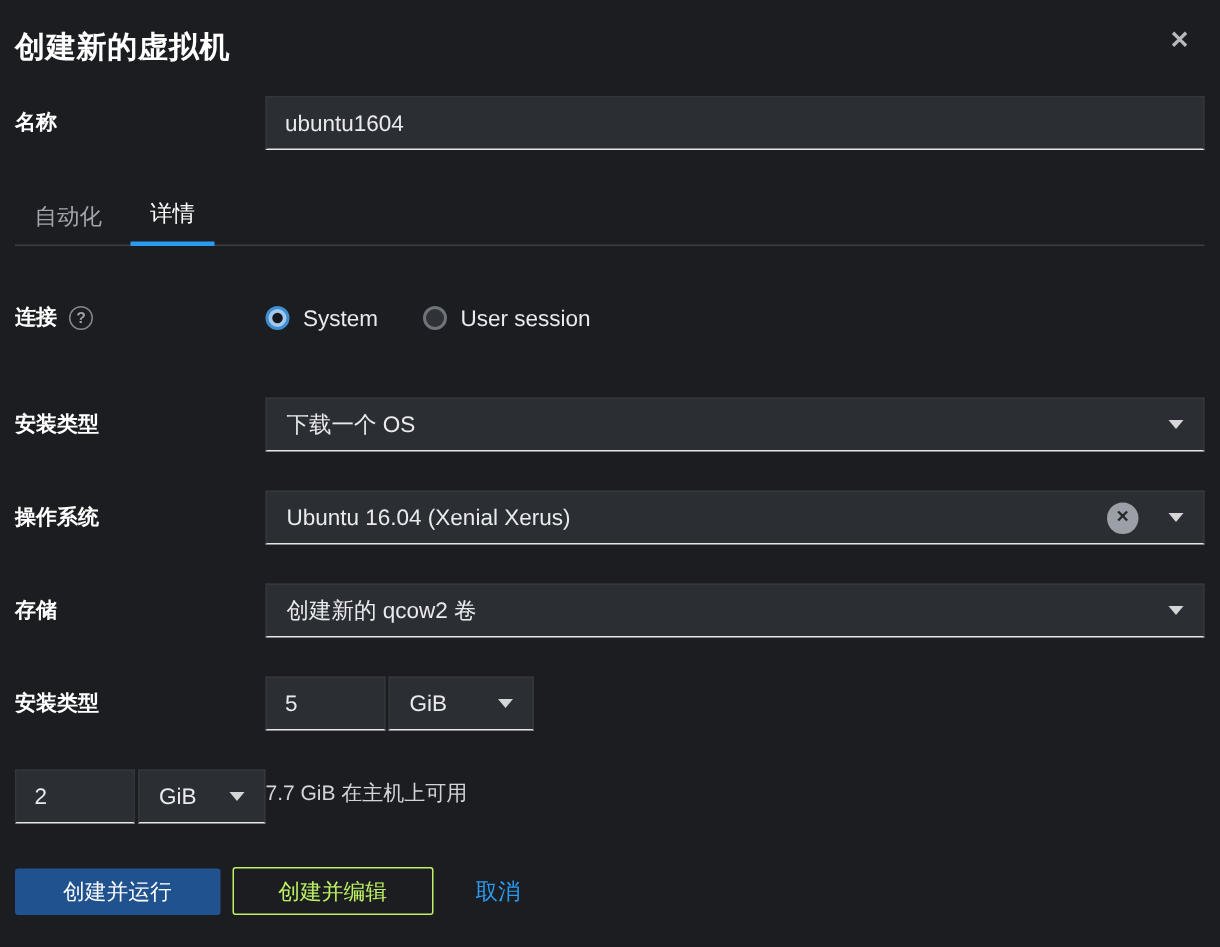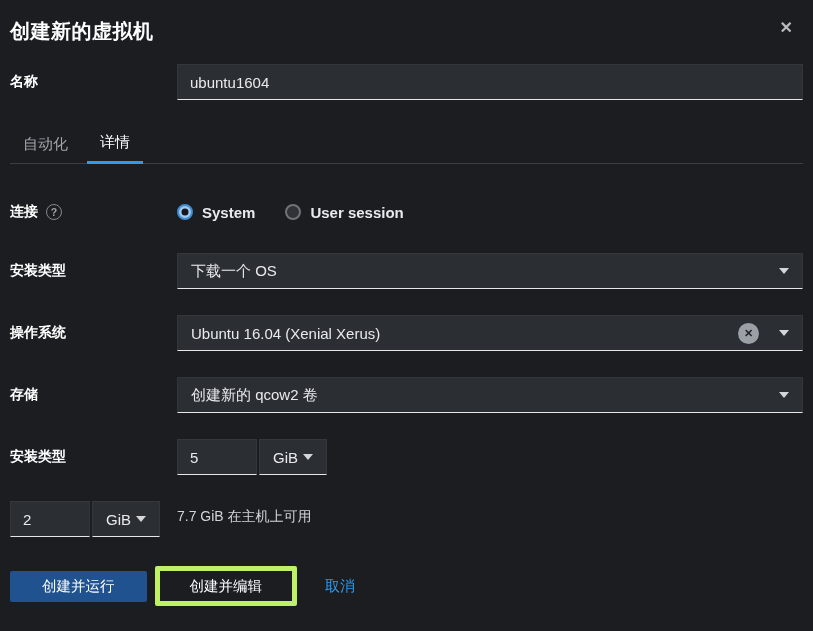--- a/index.html
+++ b/index.html
@@ -46,34 +46,34 @@
   .tabs { margin-top: 27px; border-bottom: 1px solid #3b3e44; display: flex; }
   .tab {
     padding: 6px 13px 9px 13px; margin-bottom: -1px; margin-right: 6px;
     font-size: 15px; color: #a2a6ac; cursor: pointer; background: none; border: none;
     font-family: "Liberation Sans", sans-serif;
   }
   .tab.active { color: #ffffff; border-bottom: 3px solid #2b9af3; font-weight: 400; }
 
   
   .form-body { margin-top: 38px; }
-  .connection-row { min-height: 20px; margin-bottom: 31px; }
+  .connection-row { min-height: 20px; margin-bottom: 43px; }
   .std-row { min-height: 36px; margin-bottom: 26px; }
 
   .help-icon {
     width: 16px; height: 16px; margin-left: 8px;
     border-radius: 50%; border: 1px solid #84888d;
     color: #9ea2a8; font-size: 10.5px; font-weight: 700;
     display: inline-flex; align-items: center; justify-content: center;
     cursor: pointer;
   }
 
   
   .radio-group { display: flex; align-items: center; gap: 30px; }
-  .radio-option { display: flex; align-items: center; gap: 9px; font-size: 15px; color: #e8eaed; cursor: pointer; font-weight: bold; }
+  .radio-option { display: flex; align-items: center; gap: 9px; font-size: 15px; color: #e8eaed; cursor: pointer; }
   .radio-circle { width: 16px; height: 16px; border-radius: 50%; position: relative; flex: 0 0 auto; }
   .radio-circle.checked { background: #a3c8ee; border: 2px solid #3f8ed2; }
   .radio-circle.checked::after {
     content: ""; position: absolute; width: 7px; height: 7px; border-radius: 50%;
     background: #14181d; top: 50%; left: 50%; transform: translate(-50%,-50%);
   }
   .radio-circle.unchecked { background: #2f3237; border: 2px solid #6f7378; }
 
   
   .select {
@@ -91,34 +91,34 @@
   .clear-circle {
     width: 21px; height: 21px; border-radius: 50%; flex: 0 0 auto;
     background: #9ba0a6; color: #23262b; font-size: 11px; font-weight: 700;
     display: flex; align-items: center; justify-content: center;
     margin-right: 20px; cursor: pointer; line-height: 1;
   }
 
   
   .unit-controls { display: flex; gap: 2px; align-items: center; }
   .small-input { width: 80px; }
-  .unit-select { width: 68px; }
+  .unit-select { width: 97px; }
   .memory-row { align-items: start; margin-bottom: 0; }
   .memory-row .field-label { margin-top: 10px; }
   .helper-text { grid-column: 2; margin-top: 7px; font-size: 14px; color: #d2d4d6; }
 
   
   .footer { display: flex; align-items: center; margin-top: 29px; }
   .btn {
     height: 31px; font-size: 14.5px; cursor: pointer; border-radius: 2px;
     font-family: "Liberation Sans", sans-serif;
     display: inline-flex; align-items: center; justify-content: center;
   }
   .btn-primary { background: #1f528f; color: #ffffff; border: none; padding: 0 32px; }
-  .btn-secondary { background: transparent; color: #ffffff; border: 5px solid #bef264; padding: 15px 30px; margin-left: 8px; }
+  .btn-secondary { background: transparent; color: #bef264; border: 1px solid #bef264; padding: 15px 30px; margin-left: 8px; }
   .btn-link { background: none; border: none; color: #2b9af3; font-size: 15px; padding: 0; margin-left: 28px; cursor: pointer; font-family: "Liberation Sans", sans-serif; }
 </style>
 </head>
 <body>
 
 <div class="dialog">
 
   <h1 class="dialog-title">创建新的虚拟机</h1>
   <button class="close-btn">✕</button>
 

